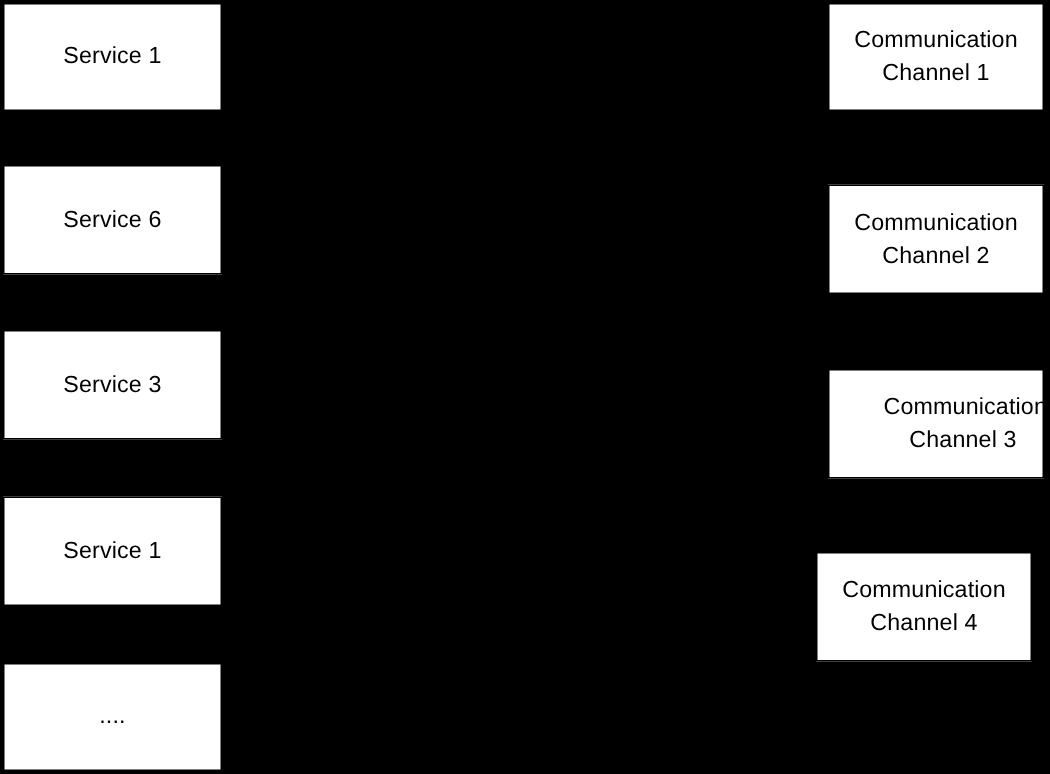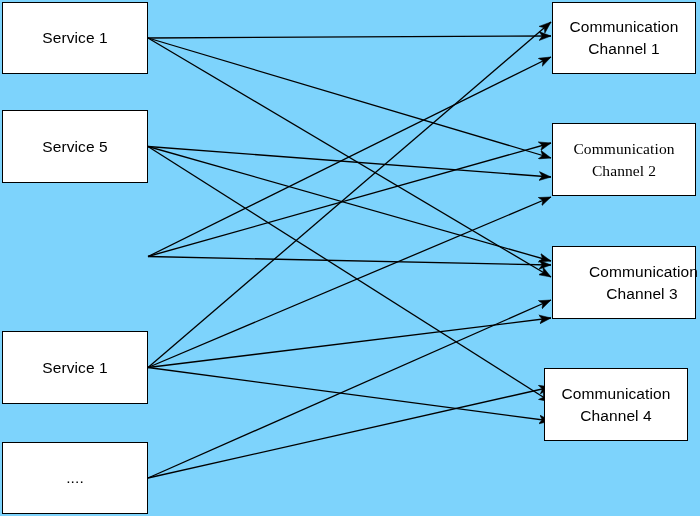--- a/index.html
+++ b/index.html
@@ -1,19 +1,19 @@
 <!DOCTYPE html>
 <html><head>
 <meta charset="utf-8">
 <style>
   html,body{margin:0;padding:0;background:#ffffff;}
   #stage{
     position:relative;
     width:700px;height:516px;
-    background:#7dd3fc;
+    background:#000000;
     font-family:"Liberation Sans", sans-serif;
     overflow:hidden;
   }
   #edges{position:absolute;left:0;top:0;width:700px;height:516px;}
   .node{
     position:absolute;
     box-sizing:border-box;
     background:#ffffff;
     border:1.5px solid #000000;
     display:flex;align-items:center;justify-content:center;
@@ -55,32 +55,35 @@
         <line x1="148" y1="367.5" x2="551" y2="318" stroke="#000000" stroke-width="1.3" marker-end="url(#arrow)"></line>
         <line x1="148" y1="367.5" x2="551" y2="421" stroke="#000000" stroke-width="1.3" marker-end="url(#arrow)"></line>
         <line x1="148" y1="478" x2="551" y2="300" stroke="#000000" stroke-width="1.3" marker-end="url(#arrow)"></line>
         <line x1="148" y1="478" x2="551" y2="387" stroke="#000000" stroke-width="1.3" marker-end="url(#arrow)"></line>
       </g>
   </svg>
 <div class="node service" style="left: 2px; top: 2px; width: 146px; height: 72px;">
       <span class="node-label">Service 1</span>
     </div>
     <div class="node service" style="left: 2px; top: 110px; width: 146px; height: 73px;">
-      <span class="node-label">Service 5</span>
+      <span class="node-label">Service 6</span>
+    </div>
+    <div class="node service" style="left: 2px; top: 220px; width: 146px; height: 73px;">
+      <span class="node-label">Service 3</span>
     </div>
     <div class="node service" style="left: 2px; top: 331px; width: 146px; height: 73px;">
       <span class="node-label">Service 1</span>
     </div>
     <div class="node service" style="left: 2px; top: 442px; width: 146px; height: 72px;">
       <span class="node-label">....</span>
     </div>
     <div class="node channel" style="left: 552px; top: 2px; width: 144px; height: 72px;">
       <span class="node-label">Communication Channel 1</span>
     </div>
-    <div class="node channel" style="left: 552px; top: 123px; width: 144px; height: 73px; font-family: Liberation Serif, serif;">
+    <div class="node channel" style="left: 552px; top: 123px; width: 144px; height: 73px;">
       <span class="node-label">Communication Channel 2</span>
     </div>
     <div class="node channel" style="left: 552px; top: 246px; width: 144px; height: 73px; padding-left: 36px;">
       <span class="node-label">Communication Channel 3</span>
     </div>
     <div class="node channel" style="left: 544px; top: 368px; width: 144px; height: 73px;">
       <span class="node-label">Communication Channel 4</span>
     </div>
   </div>
 

